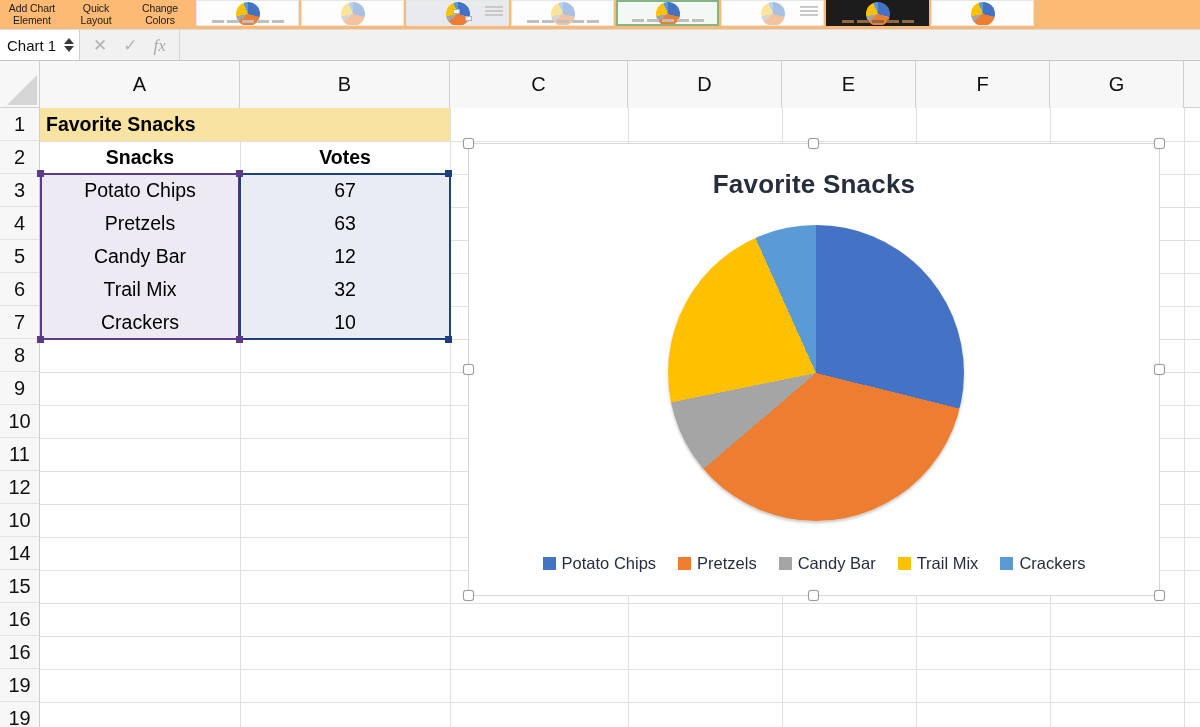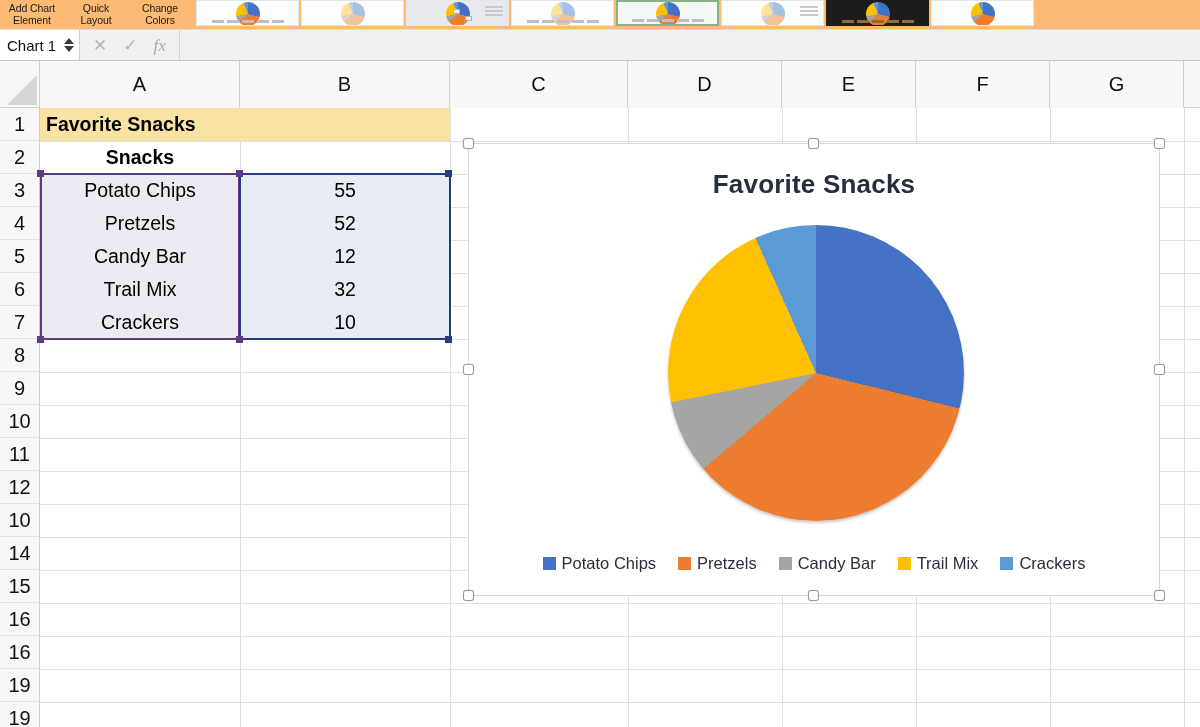--- a/index.html
+++ b/index.html
@@ -446,36 +446,39 @@
         <div class="rowline" style="top: 66px;"></div>
         <div class="rowline" style="top: 33px;"></div>
 
       <div class="title-cell">
         <span>Favorite Snacks</span>
       </div>
 
       <div class="cell center bold" style="left:0;top:33px;width:200px;">
         <span>Snacks</span>
       </div>
+      <div class="cell center bold" style="left:200px;top:33px;width:210px;">
+        <span>Votes</span>
+      </div>
 
       <div class="fill-a" style="left:0;top:66px;width:200px;height:165px;"></div>
       <div class="fill-b" style="left:200px;top:66px;width:210px;height:165px;"></div>
 
       <div class="cell center" style="left:0;top:66px;width:200px;">
         <span>Potato Chips</span>
         </div>
       <div class="cell center" style="left:200px;top:66px;width:210px;">
-        <span>55</span>
+        <span>67</span>
         </div>
 
       <div class="cell center" style="left:0;top:99px;width:200px;">
         <span>Pretzels</span>
         </div>
       <div class="cell center" style="left:200px;top:99px;width:210px;">
-        <span>52</span>
+        <span>63</span>
         </div>
 
       <div class="cell center" style="left:0;top:132px;width:200px;">
         <span>Candy Bar</span>
         </div>
       <div class="cell center" style="left:200px;top:132px;width:210px;">
         <span>12</span>
         </div>
 
       <div class="cell center" style="left:0;top:165px;width:200px;">

